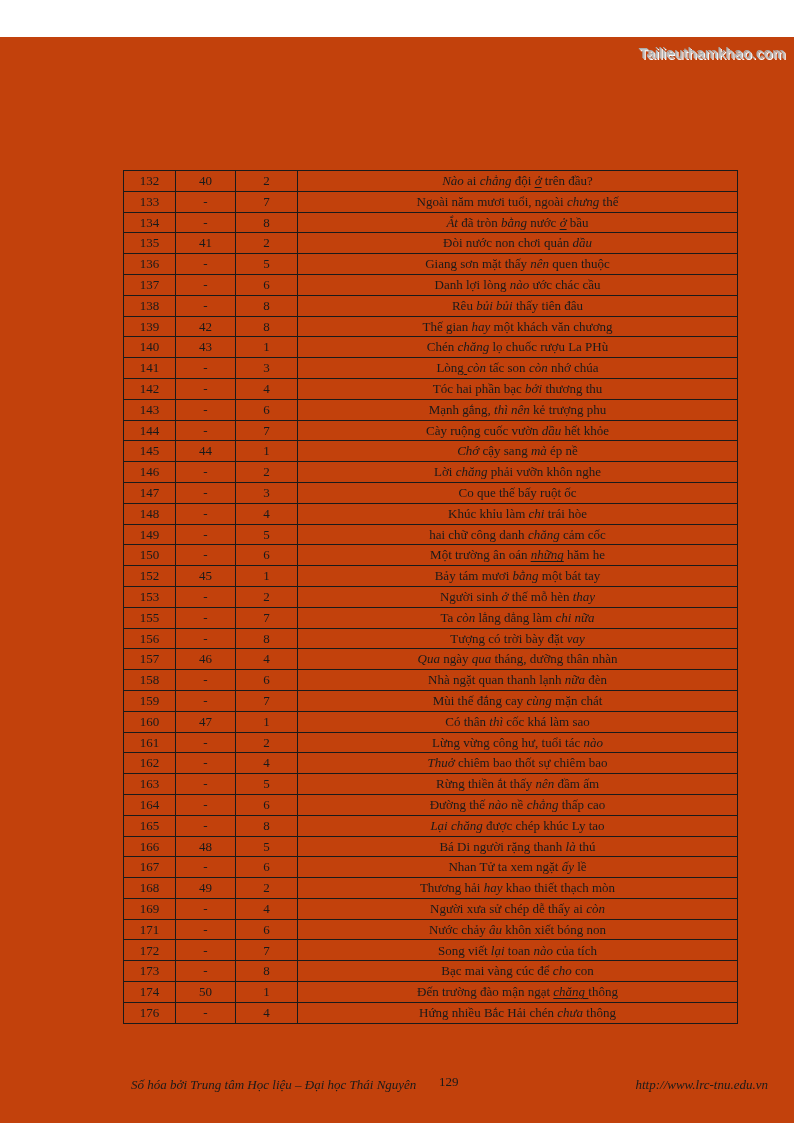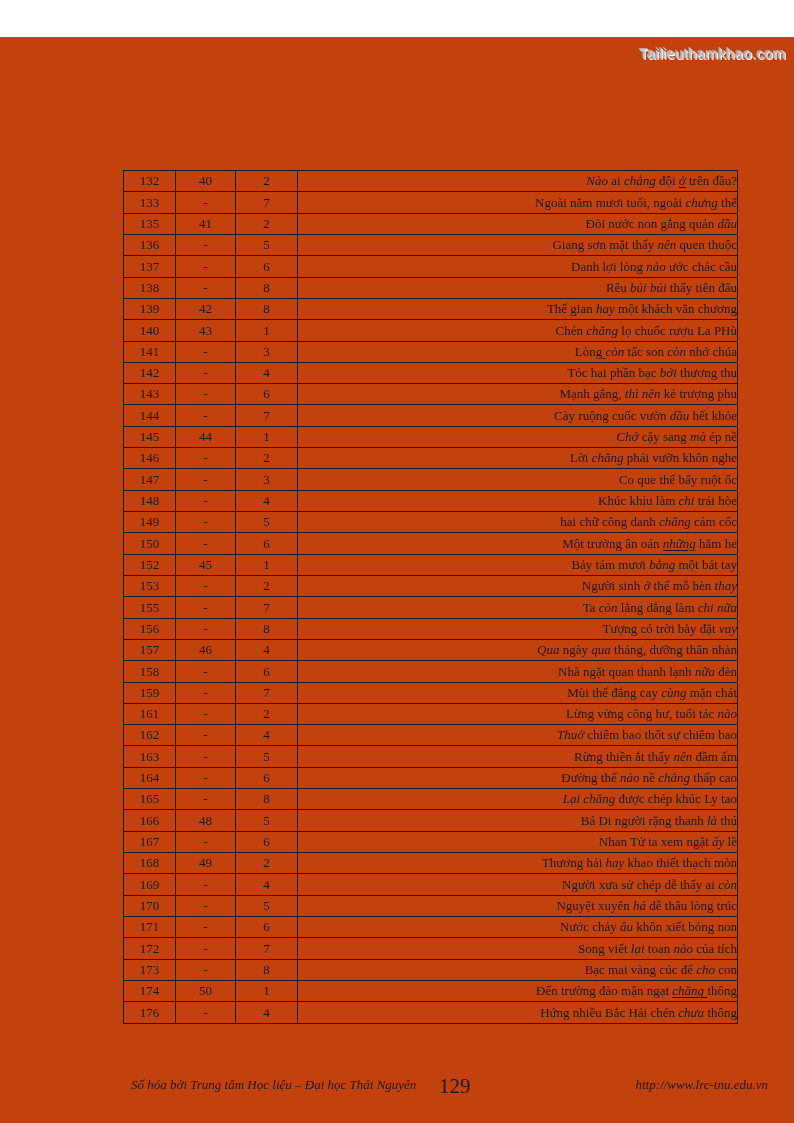--- a/index.html
+++ b/index.html
@@ -43,42 +43,42 @@
   table.verse-table td {
     border: 1px solid #1a1a1a;
     padding: 0;
     vertical-align: middle;
     height: 17px;
     line-height: 1.05;
     white-space: nowrap;
     overflow: hidden;
   }
   td.c-num { text-align: center; }
-  td.c-text { text-align: right; padding-left: 7px; }
+  td.c-text { text-align: center; padding-left: 7px; }
   .it { font-style: italic; }
   .ul { text-decoration: underline; text-underline-offset: 2px; }
   .footer {
     position: absolute;
     left: 1px;
     top: 1037px;
     width: 794px;
     height: 30px;
     font-size: 13px;
   }
   .f-left {
     position: absolute;
     left: 130px;
     top: 3px;
     font-style: italic;
   }
   .f-page {
     position: absolute;
     left: 438px;
     top: 0;
-    font-size: 21px;
+    font-size: 13px;
   }
   .f-right {
     position: absolute;
     right: 27px;
     top: 3px;
     font-style: italic;
   }
 </style>
 </head>
 <body>
@@ -101,24 +101,30 @@
           <td class="c-num">2</td>
           <td class="c-text"><span class="it">Nào</span><span> ai </span><span class="it">chẳng</span><span> đội </span><span class="it ul">ở</span><span> trên đầu?</span></td>
         </tr>
         <tr>
           <td class="c-num">133</td>
           <td class="c-num">-</td>
           <td class="c-num">7</td>
           <td class="c-text"><span>Ngoài năm mươi tuổi, ngoài </span><span class="it">chưng</span><span> thế</span></td>
         </tr>
         <tr>
+          <td class="c-num">134</td>
+          <td class="c-num">-</td>
+          <td class="c-num">8</td>
+          <td class="c-text"><span class="it">Ắt</span><span> đã tròn </span><span class="it">bằng</span><span> nước </span><span class="it ul">ở</span><span> bầu</span></td>
+        </tr>
+        <tr>
           <td class="c-num">135</td>
           <td class="c-num">41</td>
           <td class="c-num">2</td>
-          <td class="c-text"><span>Đòi nước non gắng quản </span><span class="it">dầu</span></td>
+          <td class="c-text"><span>Đòi nước non chơi quản </span><span class="it">dầu</span></td>
         </tr>
         <tr>
           <td class="c-num">136</td>
           <td class="c-num">-</td>
           <td class="c-num">5</td>
           <td class="c-text"><span>Giang sơn mặt thấy </span><span class="it">nên</span><span> quen thuộc</span></td>
         </tr>
         <tr>
           <td class="c-num">137</td>
           <td class="c-num">-</td>
@@ -237,20 +243,26 @@
           <td class="c-num">158</td>
           <td class="c-num">-</td>
           <td class="c-num">6</td>
           <td class="c-text"><span>Nhà ngặt quan thanh lạnh </span><span class="it">nữa</span><span> đèn</span></td>
         </tr>
         <tr>
           <td class="c-num">159</td>
           <td class="c-num">-</td>
           <td class="c-num">7</td>
           <td class="c-text"><span>Mùi thế đắng cay </span><span class="it">cùng</span><span> mặn chát</span></td>
+        </tr>
+        <tr>
+          <td class="c-num">160</td>
+          <td class="c-num">47</td>
+          <td class="c-num">1</td>
+          <td class="c-text"><span>Có thân </span><span class="it">thì</span><span> cốc khá làm sao</span></td>
         </tr>
         <tr>
           <td class="c-num">161</td>
           <td class="c-num">-</td>
           <td class="c-num">2</td>
           <td class="c-text"><span>Lừng vừng công hư, tuổi tác </span><span class="it">nào</span></td>
         </tr>
         <tr>
           <td class="c-num">162</td>
           <td class="c-num">-</td>
@@ -291,26 +303,20 @@
           <td class="c-num">168</td>
           <td class="c-num">49</td>
           <td class="c-num">2</td>
           <td class="c-text"><span>Thương hải </span><span class="it">hay</span><span> khao thiết thạch mòn</span></td>
         </tr>
         <tr>
           <td class="c-num">169</td>
           <td class="c-num">-</td>
           <td class="c-num">4</td>
           <td class="c-text"><span>Người xưa sử chép dễ thấy ai </span><span class="it">còn</span></td>
-        </tr>
-        <tr>
-          <td class="c-num">170</td>
-          <td class="c-num">-</td>
-          <td class="c-num">5</td>
-          <td class="c-text"><span>Nguyệt xuyên </span><span class="it">há</span><span> dễ thâu lòng trúc</span></td>
         </tr>
         <tr>
           <td class="c-num">171</td>
           <td class="c-num">-</td>
           <td class="c-num">6</td>
           <td class="c-text"><span>Nước chảy </span><span class="it">âu</span><span> khôn xiết bóng non</span></td>
         </tr>
         <tr>
           <td class="c-num">172</td>
           <td class="c-num">-</td>

